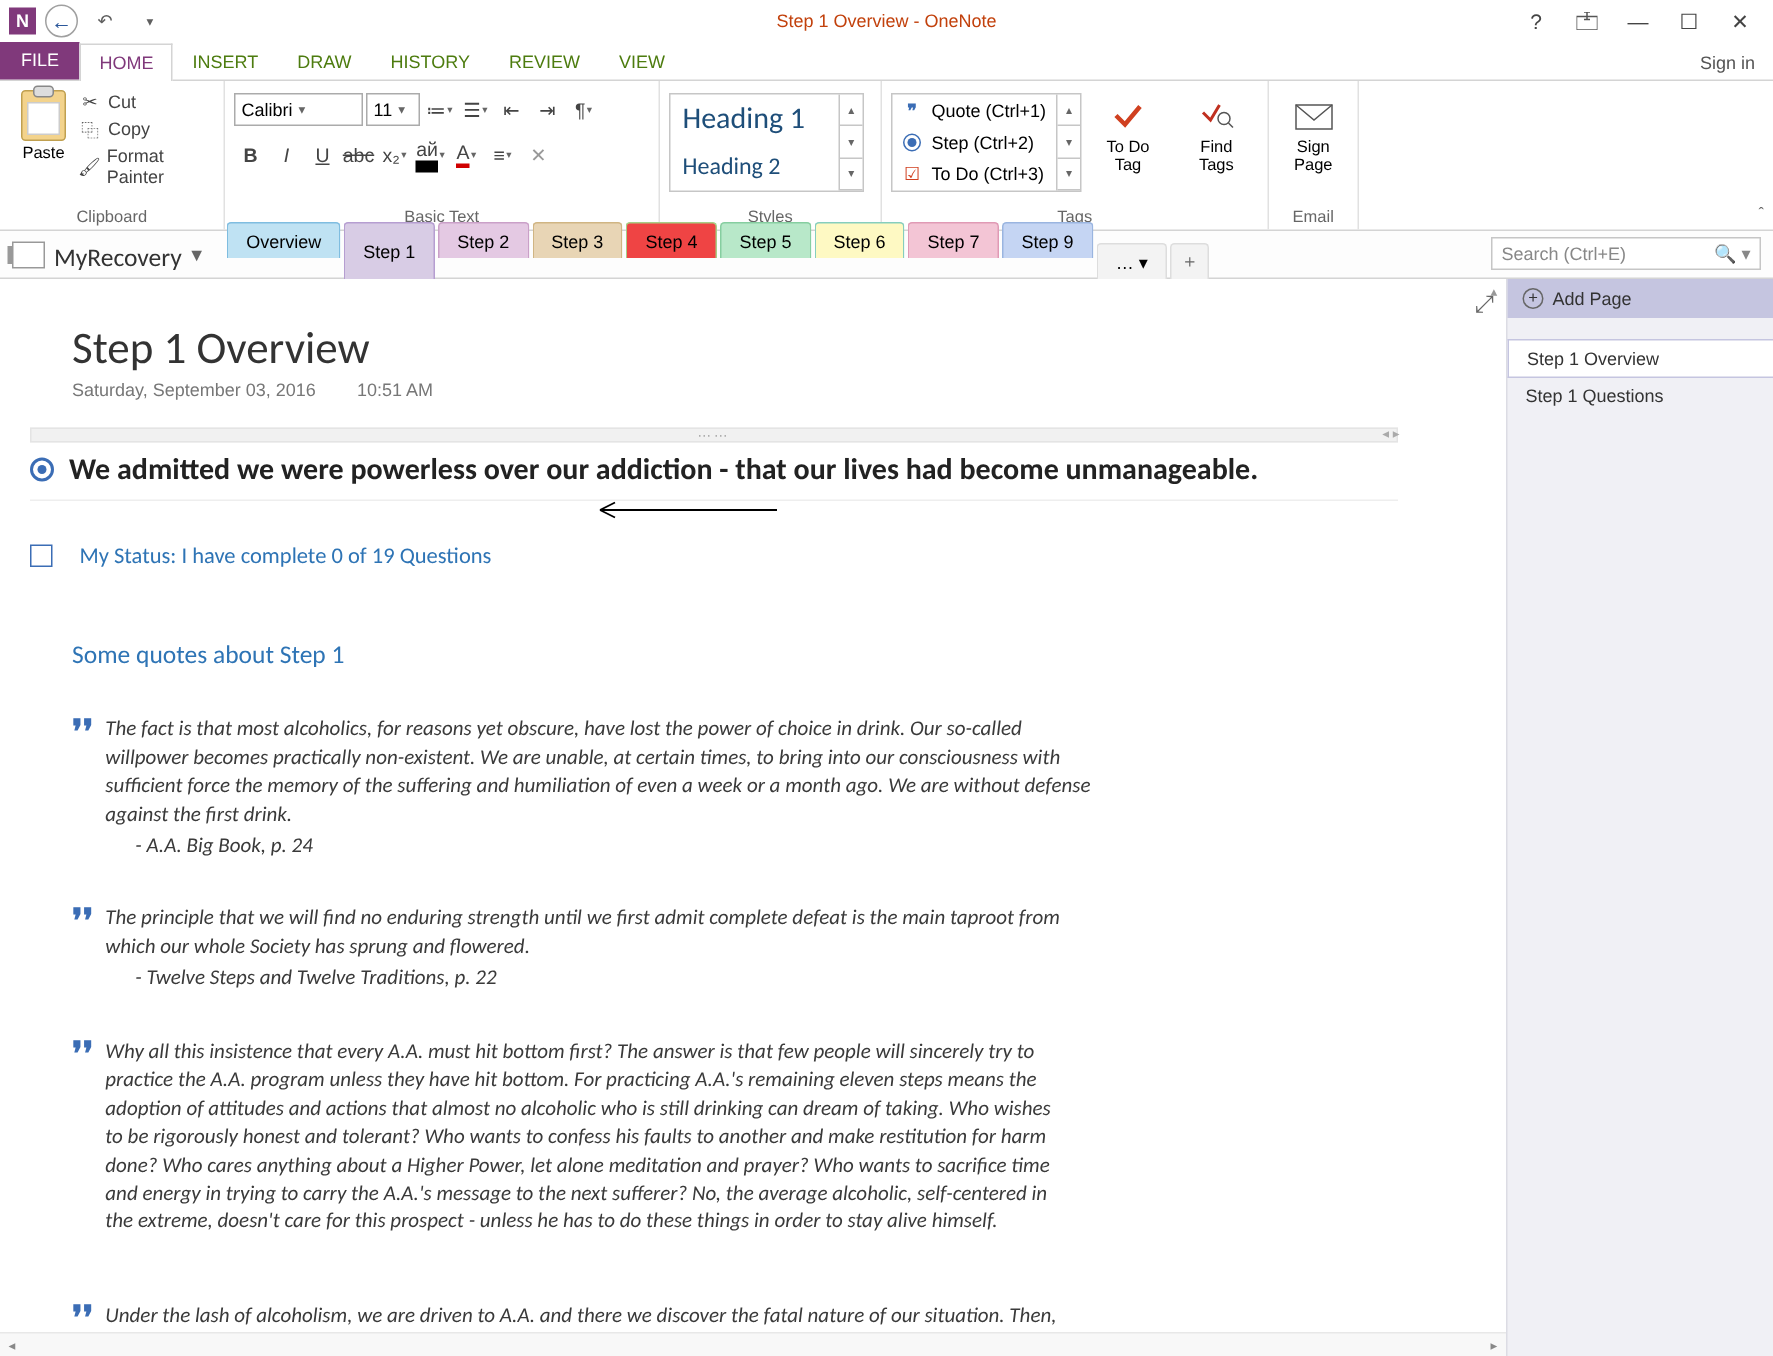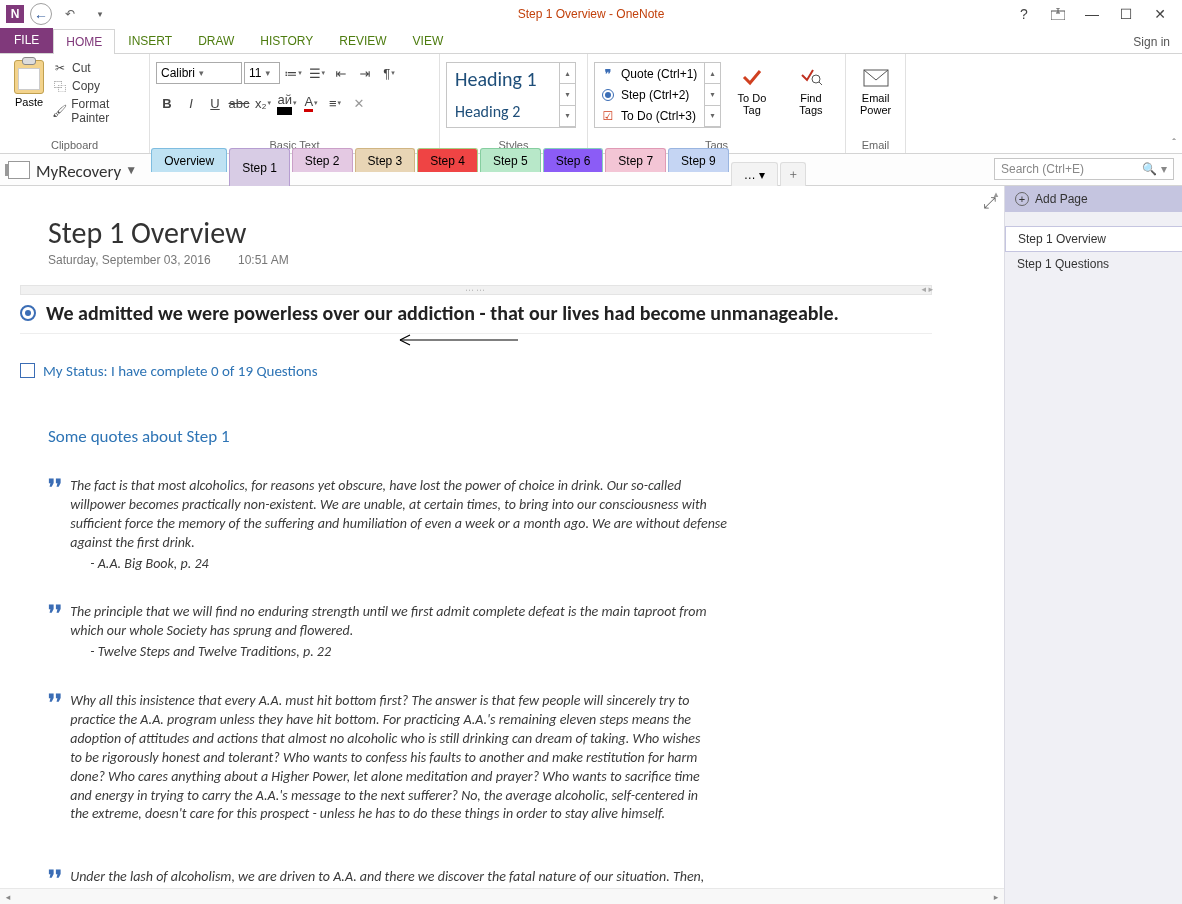--- a/index.html
+++ b/index.html
@@ -67,21 +67,21 @@
 .ptitle{font-size:30px;font-family:"Calibri Light",Calibri,Arial;color:#333;font-weight:300}
 .pdate{font-size:12px;color:#777;margin-top:2px}
 .pdate span{display:inline-block}
 .note-outline{margin-top:18px;width:912px}
 .grip{height:10px;background:#f1f1f1;border:1px solid #e4e4e4;text-align:center;color:#aaa;font-size:9px;letter-spacing:2px;line-height:8px;position:relative}
 .grip::after{content:"◂   ▸";position:absolute;right:-2px;top:-1px;letter-spacing:0;color:#aaa}
 .headline-row{display:flex;align-items:center;gap:10px;padding:6px 0 8px;border-bottom:1px solid #eee}
 .bullet-circle{width:16px;height:16px;border:2px solid #3b6db5;border-radius:50%;display:flex;align-items:center;justify-content:center;flex-shrink:0}
 .bullet-circle::after{content:"";width:6px;height:6px;background:#3b6db5;border-radius:50%}
 .headline{font-size:20px;font-weight:bold;color:#222;font-family:Calibri,Arial}
-.status-block{margin-top:28px;display:flex;align-items:flex-start;gap:8px}
+.status-block{margin-top:28px;display:flex;align-items:flex-start;gap:18px}
 .chk{width:15px;height:15px;border:1.5px solid #3b6db5;flex-shrink:0;margin-top:1px}
 .status-title{color:#2e74b5;font-size:15px;font-family:Calibri,Arial}
 .status-sub{font-size:12px;color:#555;margin-top:1px}
 .annotation{position:absolute;left:526px;top:136px;font-size:13px;color:#333;width:340px;font-family:Calibri,Arial}
 .arrow{position:absolute;left:390px;top:146px}
 .section-h{color:#2e74b5;font-size:17px;margin-top:46px;font-family:Calibri,Arial}
 .quote-block{display:flex;gap:8px;margin-top:30px;width:680px}
 .qmark{color:#3b6db5;font-size:22px;font-weight:bold;flex-shrink:0;font-family:Georgia,serif;line-height:1}
 .qtext{font-style:italic;font-size:14px;color:#3a3a3a;line-height:1.35;font-family:Calibri,Arial}
 .qcite{margin-top:2px;padding-left:20px}
@@ -270,40 +270,40 @@
 
   <div class="rgroup" style="width:60px">
     <div class="rgroup-body" style="padding-top:4px">
       <div class="big-btn">
         <div class="bicon">
             <svg width="26" height="20">
               <rect x="1" y="3" width="24" height="16" fill="none" stroke="#555"></rect>
               <path d="M1 3 L13 13 L25 3" stroke="#555" fill="none"></path>
             </svg>
           </div>
-        <span style="white-space:pre-line;line-height:1.1">Email Power</span>
+        <span style="white-space:pre-line;line-height:1.1">Sign Page</span>
       </div>
     </div>
     <div class="rgroup-label">Email</div>
   </div>
   <span class="collapse-caret">ˆ</span>
 </div>
 
 <div class="sectionbar">
   <span class="nb-icon"></span>
   <span class="nb-name">MyRecovery</span>
   <span class="nb-dd">▼</span>
   <div id="section-tabs" style="display:flex">
       <div class="stab" style="background: rgb(191, 226, 243); border-color: rgb(127, 189, 224);">Overview</div>
       <div class="stab" style="background: rgb(216, 204, 229); border-color: rgb(182, 158, 209); height: 38px; font-weight: normal;">Step 1</div>
       <div class="stab" style="background: rgb(228, 201, 227); border-color: rgb(202, 160, 200);">Step 2</div>
       <div class="stab" style="background: rgb(232, 213, 181); border-color: rgb(208, 181, 131);">Step 3</div>
       <div class="stab" style="background: #ef4444; border-color: rgb(168, 206, 134);">Step 4</div>
       <div class="stab" style="background: rgb(184, 232, 201); border-color: rgb(134, 206, 160);">Step 5</div>
-      <div class="stab" style="background: #8b5cf6; border-color: rgb(134, 206, 189);">Step 6</div>
+      <div class="stab" style="background: #fef9c3; border-color: rgb(134, 206, 189);">Step 6</div>
       <div class="stab" style="background: rgb(243, 197, 213); border-color: rgb(224, 154, 181);">Step 7</div>
       <div class="stab" style="background: rgb(197, 213, 243); border-color: rgb(154, 181, 224);">Step 9</div>
     </div>
   <div class="stab" style="background:#f3f3f3;border-color:#ddd">…  ▾</div>
   <div class="stab stab-add" style="border-color:#ddd">＋</div>
   <div class="searchbox">
     <span>Search (Ctrl+E)</span>
     <span class="sicon">🔍 ▾</span>
   </div>
 </div>

